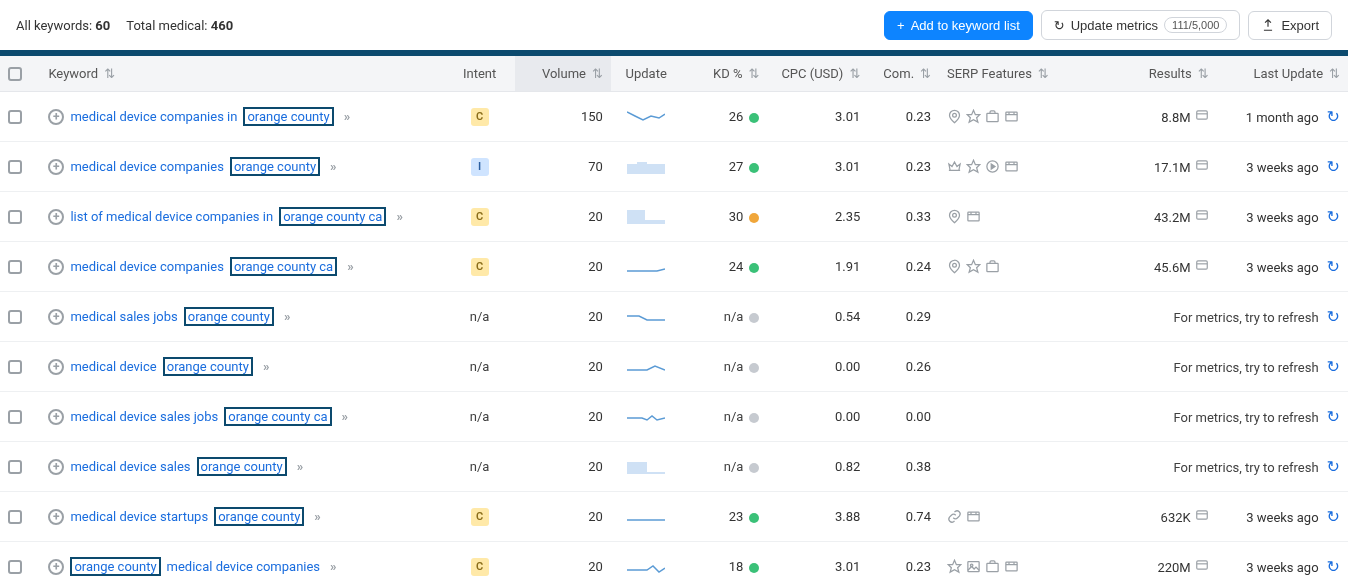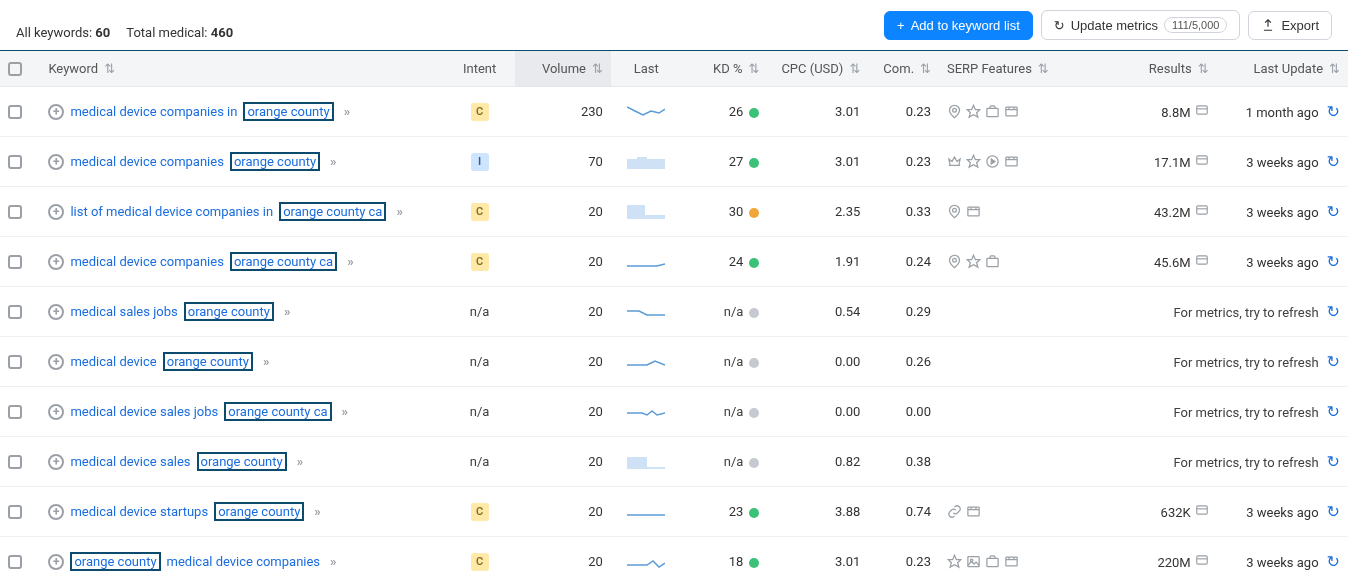--- a/index.html
+++ b/index.html
@@ -1,27 +1,27 @@
 <!DOCTYPE html>
 <html><head>
 <meta charset="utf-8">
 <style>
 *{box-sizing:border-box;margin:0;padding:0}
 body{font-family:-apple-system,BlinkMacSystemFont,"Segoe UI",Roboto,Arial,sans-serif;font-size:13px;color:#333;background:#fff;width:1348px}
-.topbar{display:flex;align-items:flex-end;justify-content:space-between;padding:10px 16px}
+.topbar{display:flex;align-items:center;justify-content:space-between;padding:10px 16px}
 .topbar-left{display:flex;gap:16px}
 .topbar-left .label{color:#333}
 .topbar-left .val{font-weight:700}
 .topbar-right{display:flex;gap:8px;align-items:center}
 .btn{display:inline-flex;align-items:center;gap:6px;border:1px solid #d1d5db;background:#fff;border-radius:6px;padding:6px 12px;cursor:pointer;font-size:13px;color:#333}
 .btn-primary{background:#0d84ff;color:#fff;border-color:#0d84ff}
 .badge-pill{background:#fff;border:1px solid #d1d5db;border-radius:10px;padding:1px 7px;font-size:11px;color:#555}
 .icon{display:inline-flex;align-items:center;justify-content:center}
 table{width:100%;border-collapse:collapse;table-layout:fixed}
-thead th{background:#f4f5f7;border-top:1px solid #0c4a6e;border-bottom:1px solid #e5e7eb;padding:10px 8px;font-weight:400;color:#555;text-align:left;font-size:13px}
+thead th{background:#f4f5f7;border-top:6px solid #0c4a6e;border-bottom:1px solid #e5e7eb;padding:10px 8px;font-weight:400;color:#555;text-align:left;font-size:13px}
 th.col-volume{background:#e8eaee}
 tbody td{border-bottom:1px solid #eef0f2;padding:14px 8px;vertical-align:middle;white-space:nowrap}
 .th-inner{display:flex;align-items:center;gap:6px}
 .th-right{justify-content:flex-end}
 .sort-icon{color:#9aa0a6}
 .chk{width:14px;height:14px;border:2px solid #9aa0a6;border-radius:3px}
 .kw-link{color:#1a6dde;display:inline-flex;align-items:center;gap:6px}
 .kw-link .plus{width:16px;height:16px;border-radius:50%;border:2px solid #9aa0a6;display:inline-flex;align-items:center;justify-content:center;color:#9aa0a6;font-weight:700;font-size:12px;line-height:1}
 .hl{border:2px solid #0c4a6e;padding:0 2px}
 .chev{color:#9aa0a6;font-weight:700;letter-spacing:-3px;margin-left:4px}
@@ -106,21 +106,21 @@
             <span class="sort-icon">⇅</span>
           </div>
         </th>
 <th class="c"><span>Intent</span></th>
 <th class="col-volume r">
           <div class="th-inner th-right">
             <span>Volume</span>
             <span class="sort-icon">⇅</span>
           </div>
         </th>
-<th class="c"><span>Last</span></th>
+<th class="c"><span>Update</span></th>
 <th class="r">
           <div class="th-inner th-right">
             <span>KD %</span>
             <span class="sort-icon">⇅</span>
           </div>
         </th>
 <th class="r">
           <div class="th-inner th-right">
             <span>CPC (USD)</span>
             <span class="sort-icon">⇅</span>
@@ -157,21 +157,21 @@
         <td class="c">
           <div class="chk"></div>
         </td>
         <td><a class="kw-link">
             <span class="plus">+</span> 
             <span>medical device companies in</span> 
             <span class="hl">orange county</span> 
             <span class="chev">»</span>
           </a></td>
         <td class="c"><span class="intent-badge intent-c">C</span></td>
-        <td class="r">230</td>
+        <td class="r">150</td>
         <td class="c"><svg class="spark" viewBox="0 0 38 18">
             <polyline points="0,6 8,10 16,14 24,10 32,12 38,8" fill="none" stroke="#5b9bd5" stroke-width="1.5"></polyline>
           </svg></td>
         <td class="r">26<span class="kd-dot kd-green"></span></td>
         <td class="r">3.01</td>
         <td class="r">0.23</td>
         <td>
           <div class="serp-icons">
             <span><svg viewBox="0 0 24 24" fill="none" stroke="currentColor" stroke-width="2">
                 <circle cx="12" cy="10" r="3"></circle>

